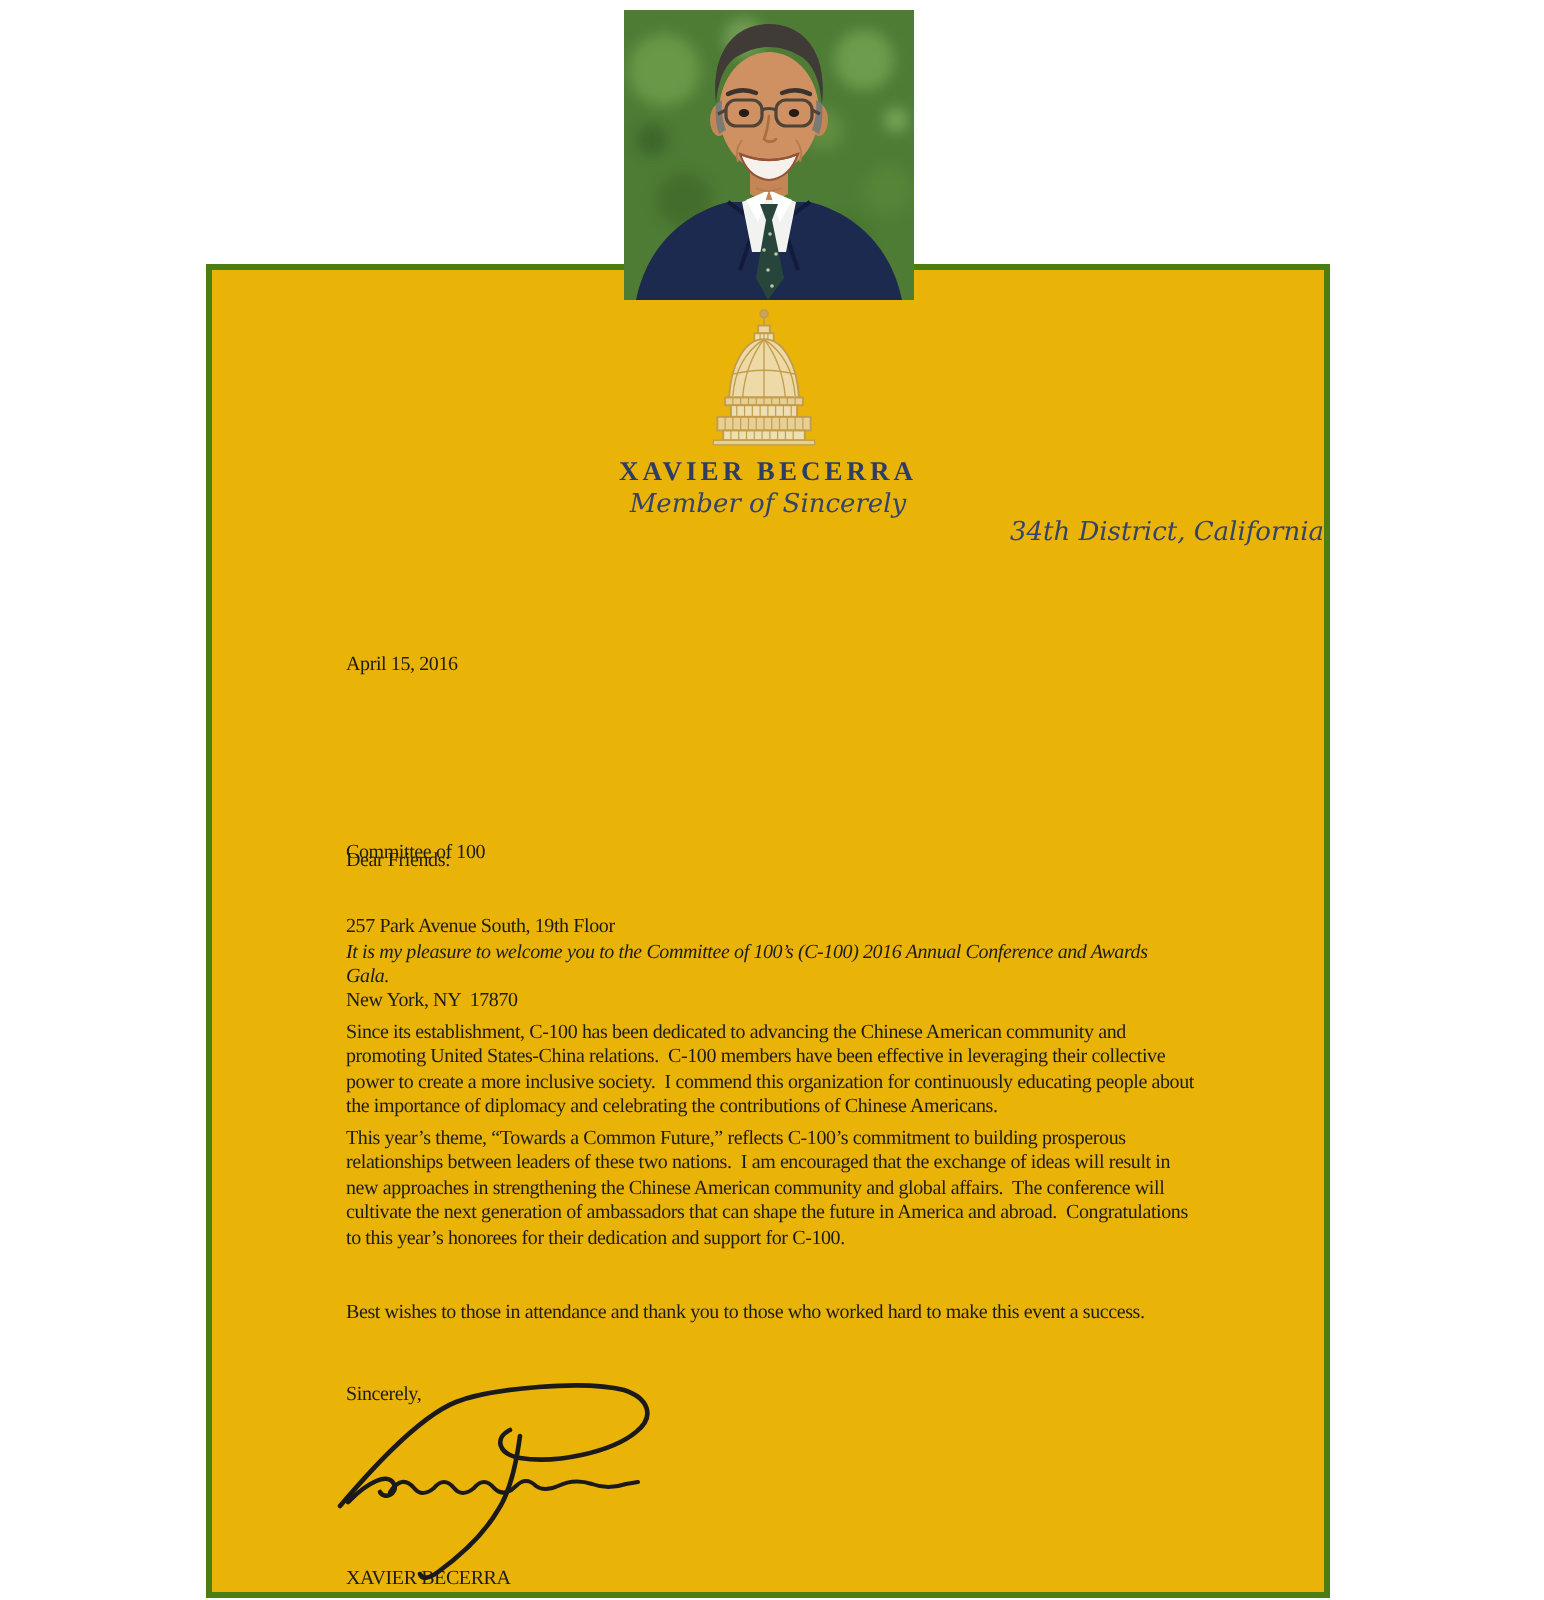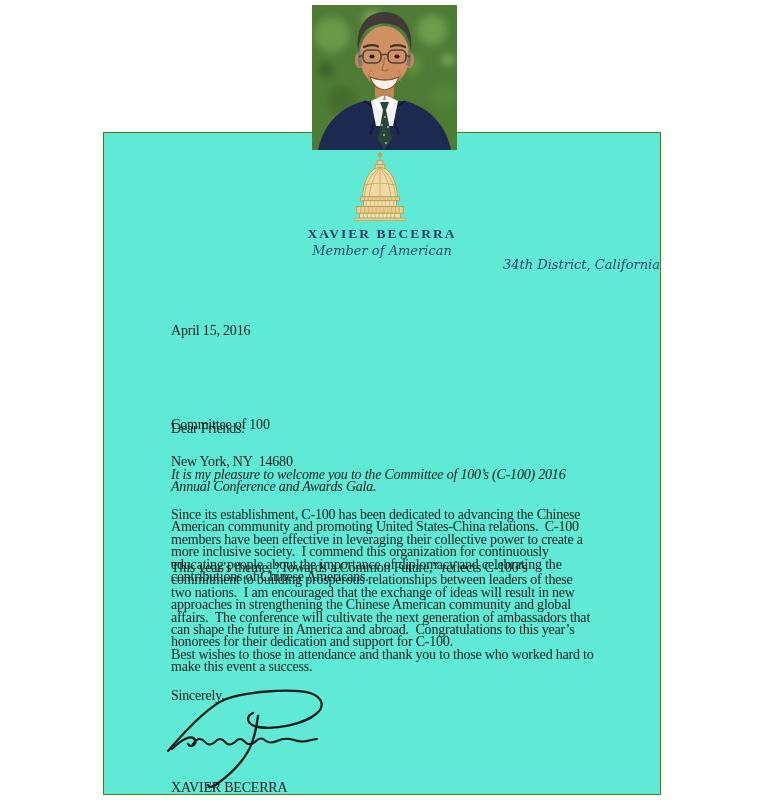--- a/index.html
+++ b/index.html
@@ -2,21 +2,21 @@
 <html><head>
 <meta charset="utf-8">
 <style>
   html,body{margin:0;padding:0;}
   body{
     width:772px;height:800px;background:#ffffff;position:relative;
     font-family:"Liberation Serif", serif;overflow:hidden;
   }
   .paper{
     position:absolute;left:103px;top:132px;width:556px;height:661px;
-    background:#5eead4;border:1px solid #4d7c0f;overflow:hidden;
+    background:#eab308;border:3px solid #4d7c0f;overflow:hidden;
   }
   .photo{
     position:absolute;left:312px;top:5px;width:145px;height:145px;z-index:5;
   }
   .photo svg{display:block;}
   
   .dome{position:absolute;left:248px;top:19px;width:56px;height:70px;}
   .lh-name{
     position:absolute;left:0;top:93px;width:100%;text-align:center;
     font-weight:bold;font-size:13.5px;letter-spacing:2px;color:#2e3d64;
@@ -24,21 +24,21 @@
   .lh-script{
     position:absolute;left:0;width:100%;text-align:center;
     font-family:"DejaVu Serif", serif;font-style:italic;
     font-size:13px;color:#33436e;
   }
   .lh-member{top:110px;}
   .lh-district{top:124px;text-align:right;}
   
   .blk{
     position:absolute;left:67px;width:424px;
-    font-size:14px;line-height:12.4px;letter-spacing:-0.2px;color:#1c1c1c;
+    font-size:10px;line-height:12.4px;letter-spacing:-0.2px;color:#1c1c1c;
     white-space:pre-wrap;margin:0;
   }
   .b-date{top:192px;}
   .b-recipient{top:261px;}
   .b-salutation{top:290px;}
   .b-p1{top:336px;font-style:italic;}
   .b-p2{top:376px;}
   .b-p3{top:429px;}
   .b-p4{top:516px;}
   .b-closing{top:557px;}
@@ -69,28 +69,29 @@
       <rect x="11" y="50" width="34" height="6" fill="#eedfb2"></rect>
       <path d="M14,50 V56 M18,50 V56 M22,50 V56 M26,50 V56 M30,50 V56 M34,50 V56 M38,50 V56 M42,50 V56" stroke-width="0.6"></path>
       <rect x="4" y="56" width="48" height="7" fill="#e7d096"></rect>
       <path d="M8,56 V63 M12,56 V63 M16,56 V63 M20,56 V63 M24,56 V63 M28,56 V63 M32,56 V63 M36,56 V63 M40,56 V63 M44,56 V63 M48,56 V63" stroke-width="0.6"></path>
       <rect x="7" y="63" width="42" height="5" fill="#eedfb2"></rect>
       <path d="M11,63 V68 M15,63 V68 M19,63 V68 M23,63 V68 M27,63 V68 M31,63 V68 M35,63 V68 M39,63 V68 M43,63 V68" stroke-width="0.6"></path>
       <rect x="2" y="68" width="52" height="2.4" fill="#e7d096" stroke-width="0.7"></rect>
     </g>
   </svg>
   <div class="lh-name">XAVIER BECERRA</div>
-  <div class="lh-script lh-member">Member of American</div>
+  <div class="lh-script lh-member">Member of Sincerely</div>
   <div class="lh-script lh-district">34th District, California</div>
 
   <p class="blk b-date">April 15, 2016</p>
 
   <div class="blk b-recipient">
     <div>Committee of 100</div>
-    <div>New York, NY  14680</div>
+    <div>257 Park Avenue South, 19th Floor</div>
+    <div>New York, NY  17870</div>
   </div>
 
   <p class="blk b-salutation">Dear Friends:</p>
   <p class="blk b-p1">It is my pleasure to welcome you to the Committee of 100’s (C-100) 2016 Annual Conference and Awards Gala.</p>
   <p class="blk b-p2">Since its establishment, C-100 has been dedicated to advancing the Chinese American community and promoting United States-China relations.  C-100 members have been effective in leveraging their collective power to create a more inclusive society.  I commend this organization for continuously educating people about the importance of diplomacy and celebrating the contributions of Chinese Americans.</p>
   <p class="blk b-p3">This year’s theme, “Towards a Common Future,” reflects C-100’s commitment to building prosperous relationships between leaders of these two nations.  I am encouraged that the exchange of ideas will result in new approaches in strengthening the Chinese American community and global affairs.  The conference will cultivate the next generation of ambassadors that can shape the future in America and abroad.  Congratulations to this year’s honorees for their dedication and support for C-100.</p>
   <p class="blk b-closing">Sincerely,</p>
   <p class="blk b-p4">Best wishes to those in attendance and thank you to those who worked hard to make this event a success.</p>
 
   <div class="blk b-signer">

